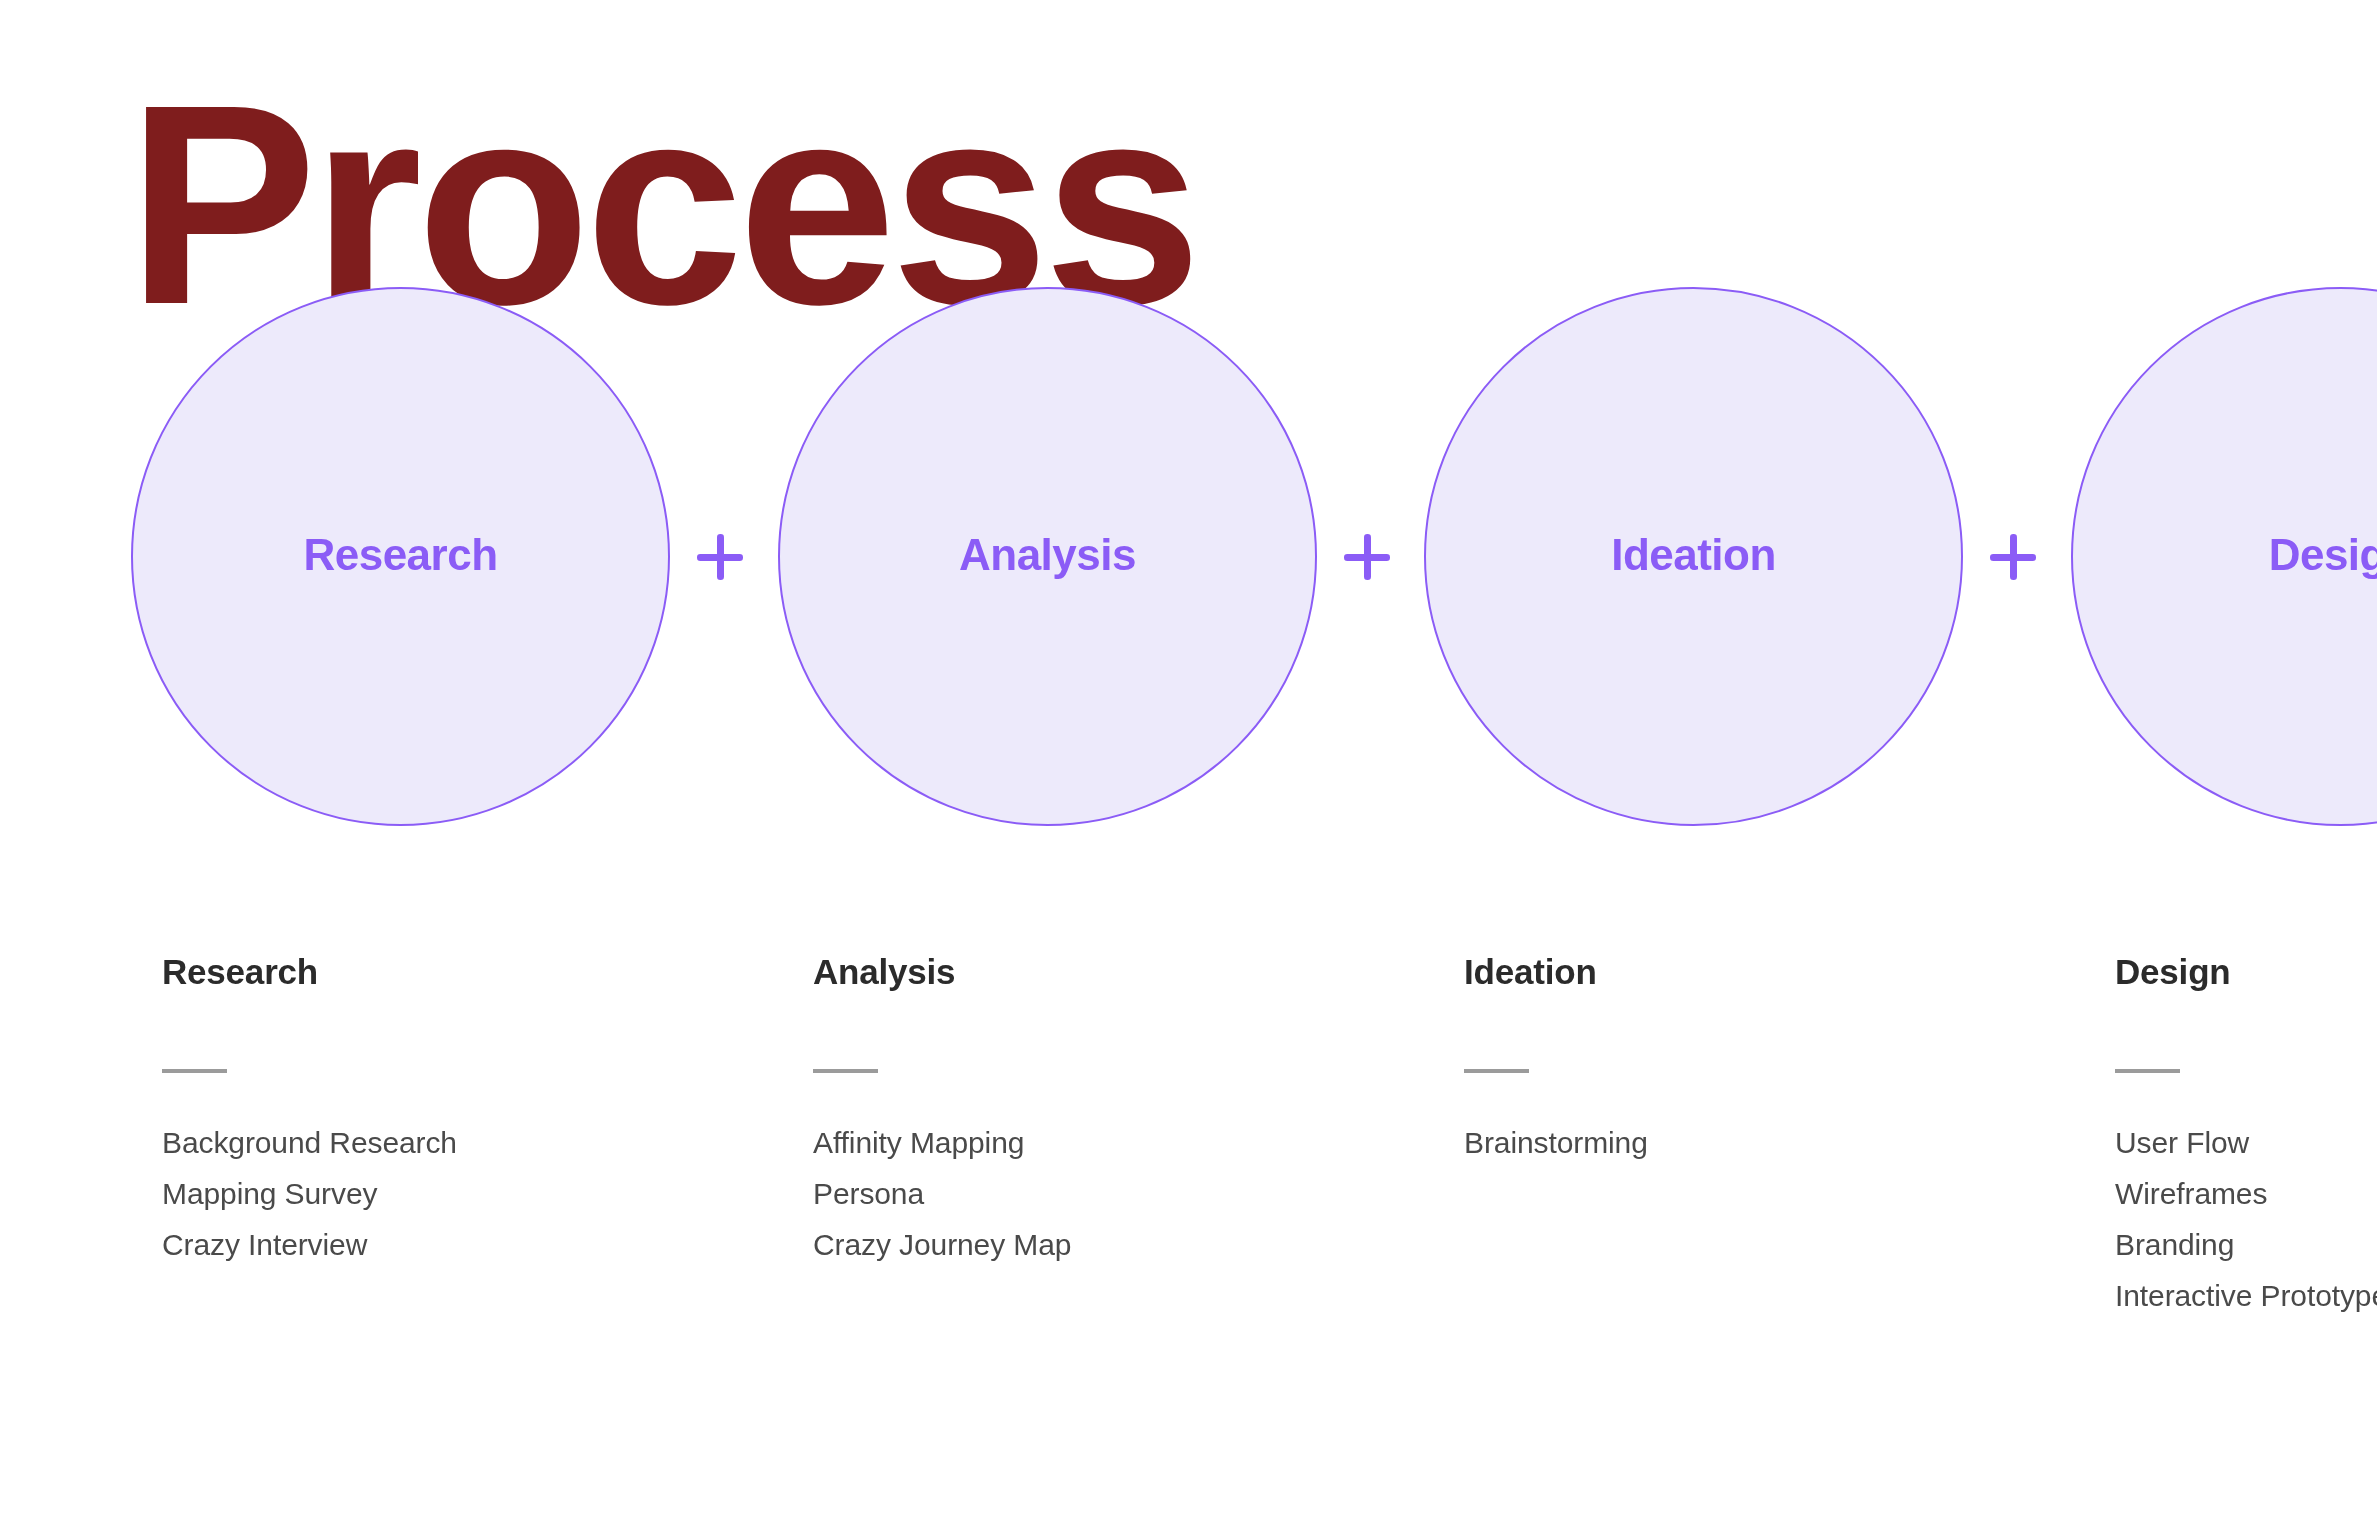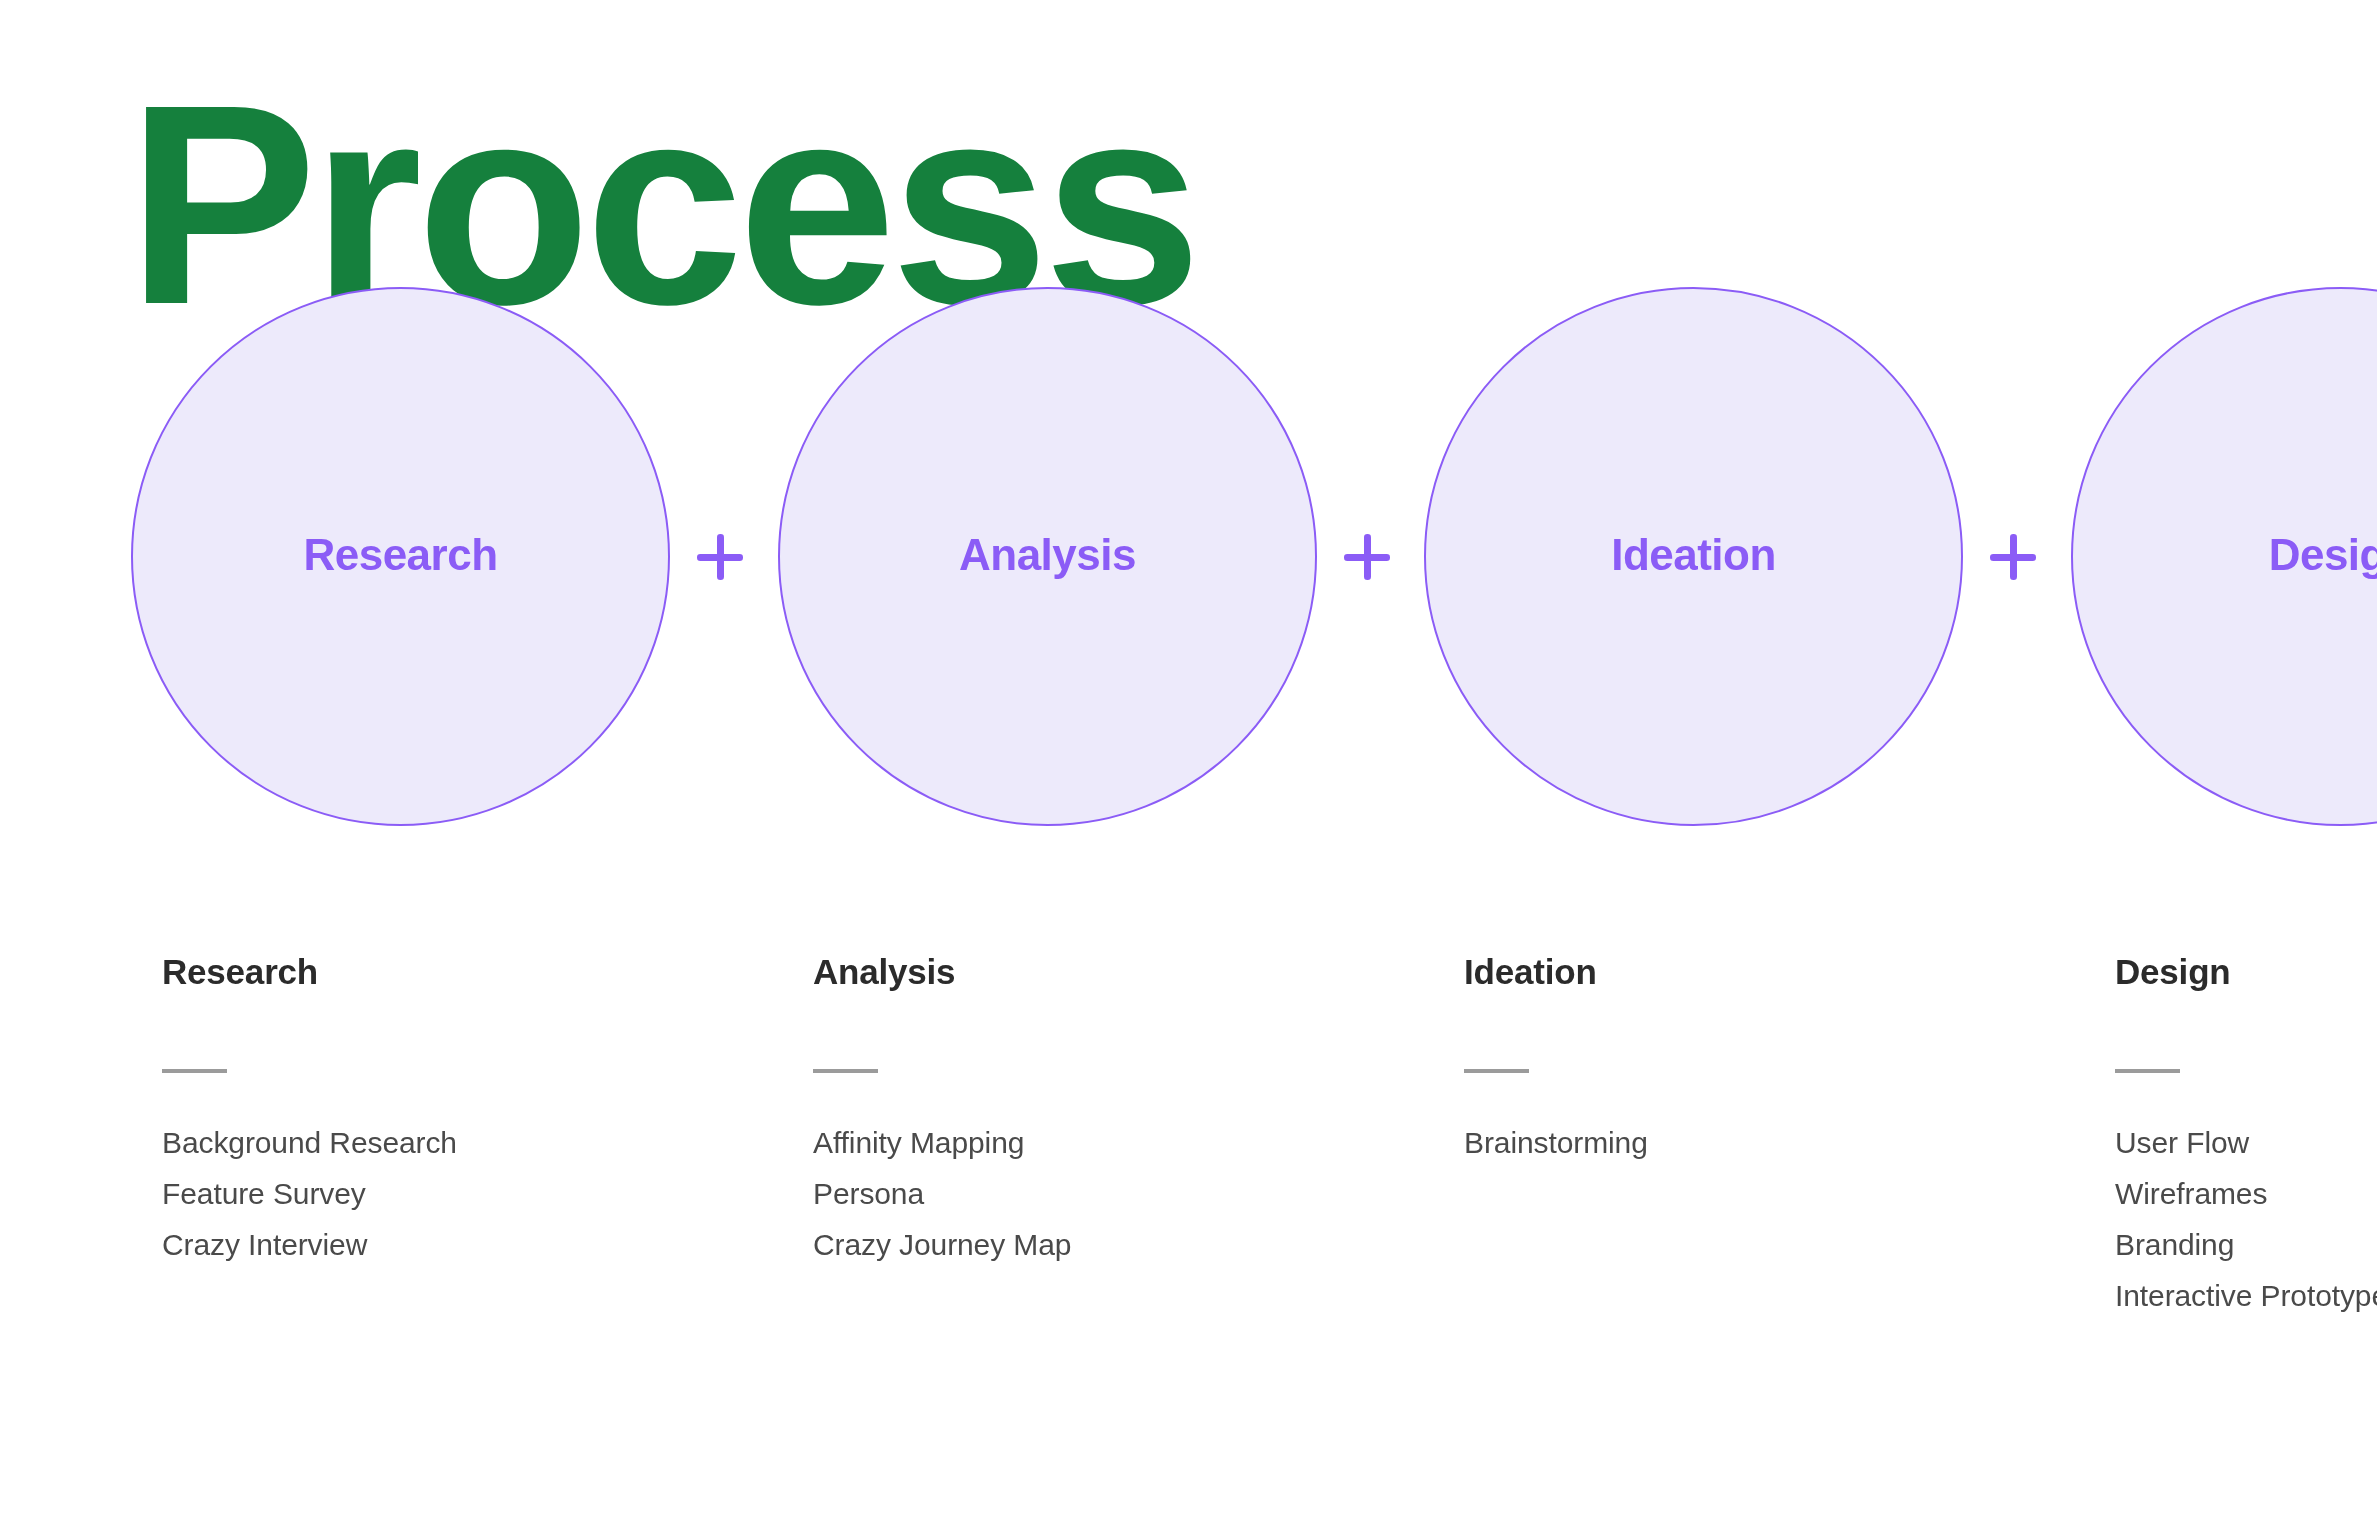--- a/index.html
+++ b/index.html
@@ -18,21 +18,21 @@
 
   
   .watermark {
     position: absolute;
     left: 127px;
     top: 62px;
     font-size: 285px;
     font-weight: 700;
     letter-spacing: -5.7px;
     line-height: 1;
-    color: #15803d;
+    color: #7f1d1d;
     user-select: none;
     white-space: nowrap;
     z-index: 0;
   }
 
   
   .circle-row {
     position: absolute;
     left: 131px;
     top: 287px;
@@ -169,21 +169,21 @@
 
 </div>
 
 <div class="columns">
 
   <div class="column">
     <div class="column-title">Research</div>
     <div class="column-rule"></div>
     <ul class="column-items">
       <li class="column-item">Background Research</li>
-      <li class="column-item">Feature Survey</li>
+      <li class="column-item">Mapping Survey</li>
       <li class="column-item">Crazy Interview</li>
     </ul>
   </div>
 
   <div class="column">
     <div class="column-title">Analysis</div>
     <div class="column-rule"></div>
     <ul class="column-items">
       <li class="column-item">Affinity Mapping</li>
       <li class="column-item">Persona</li>

